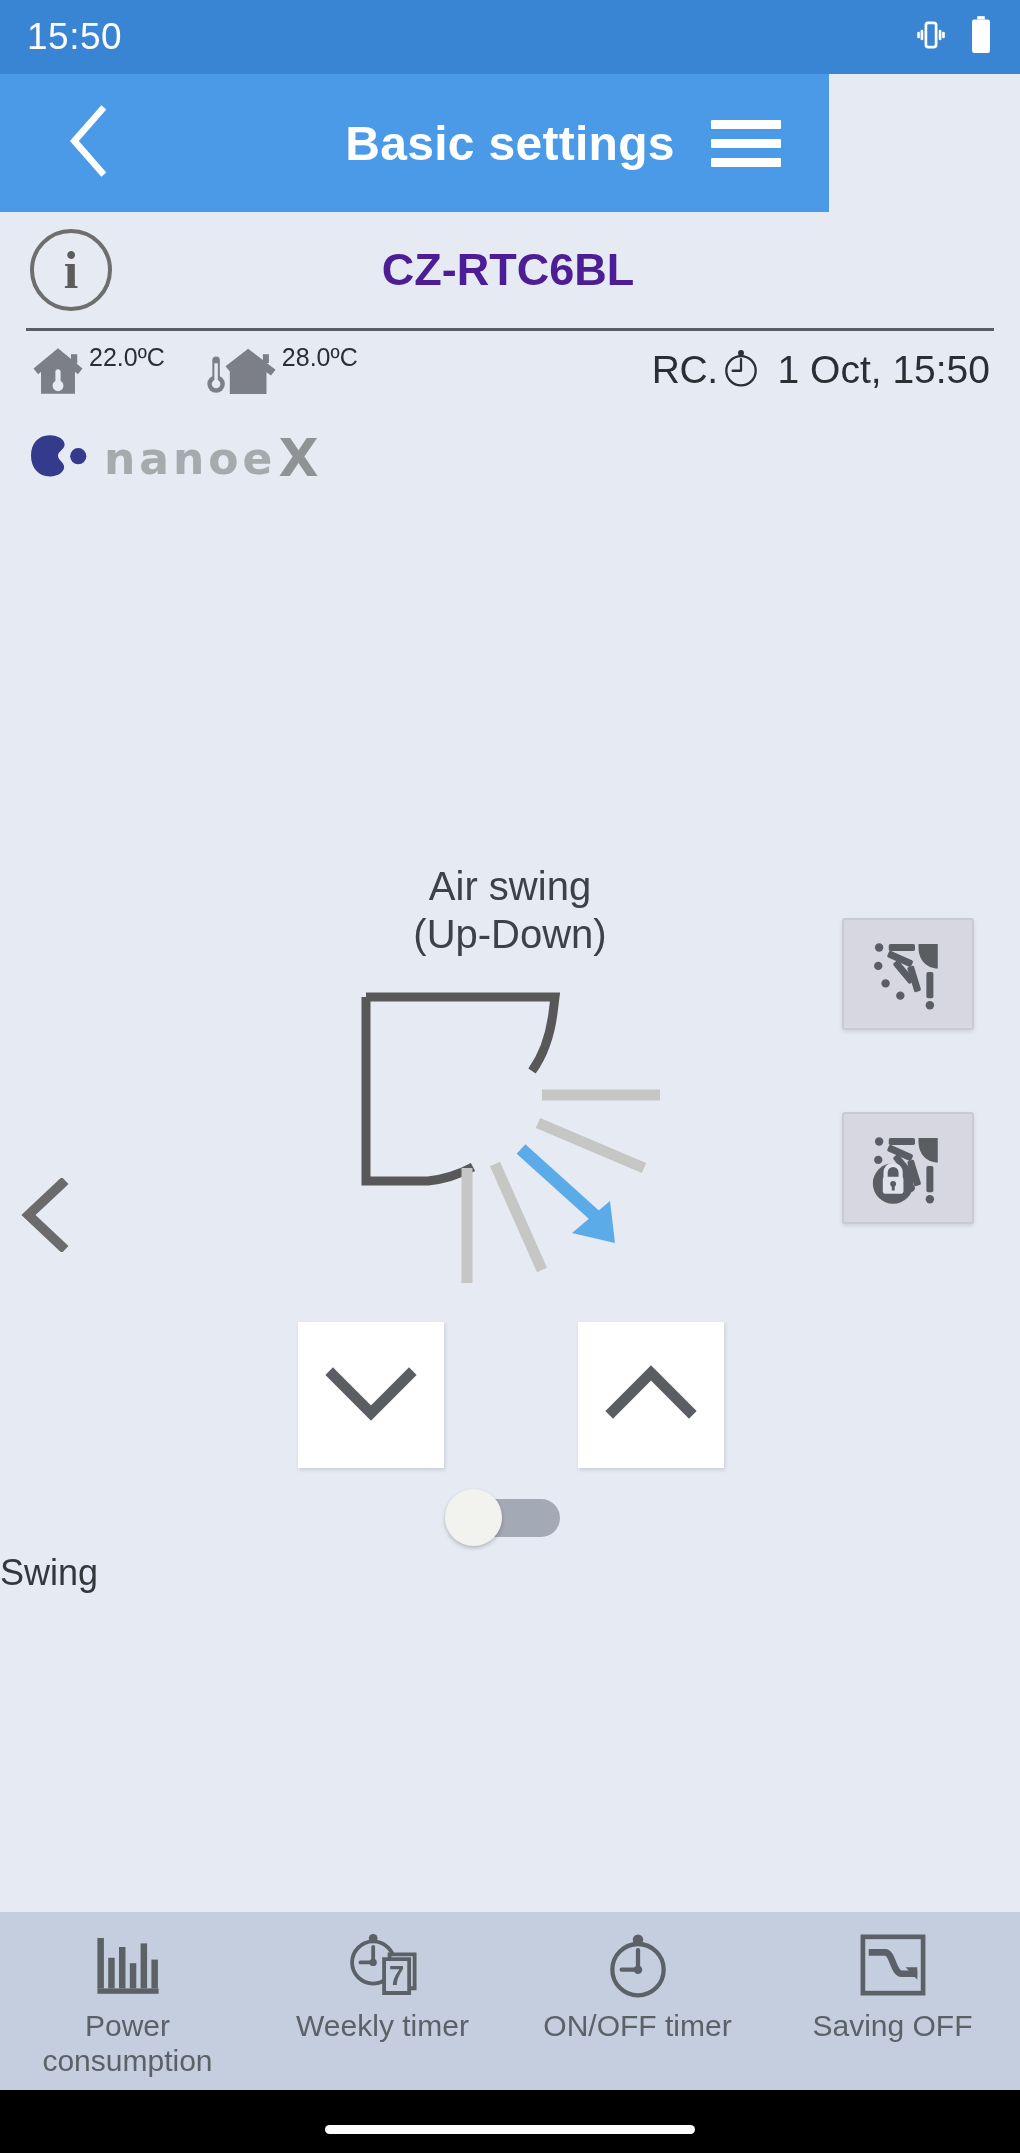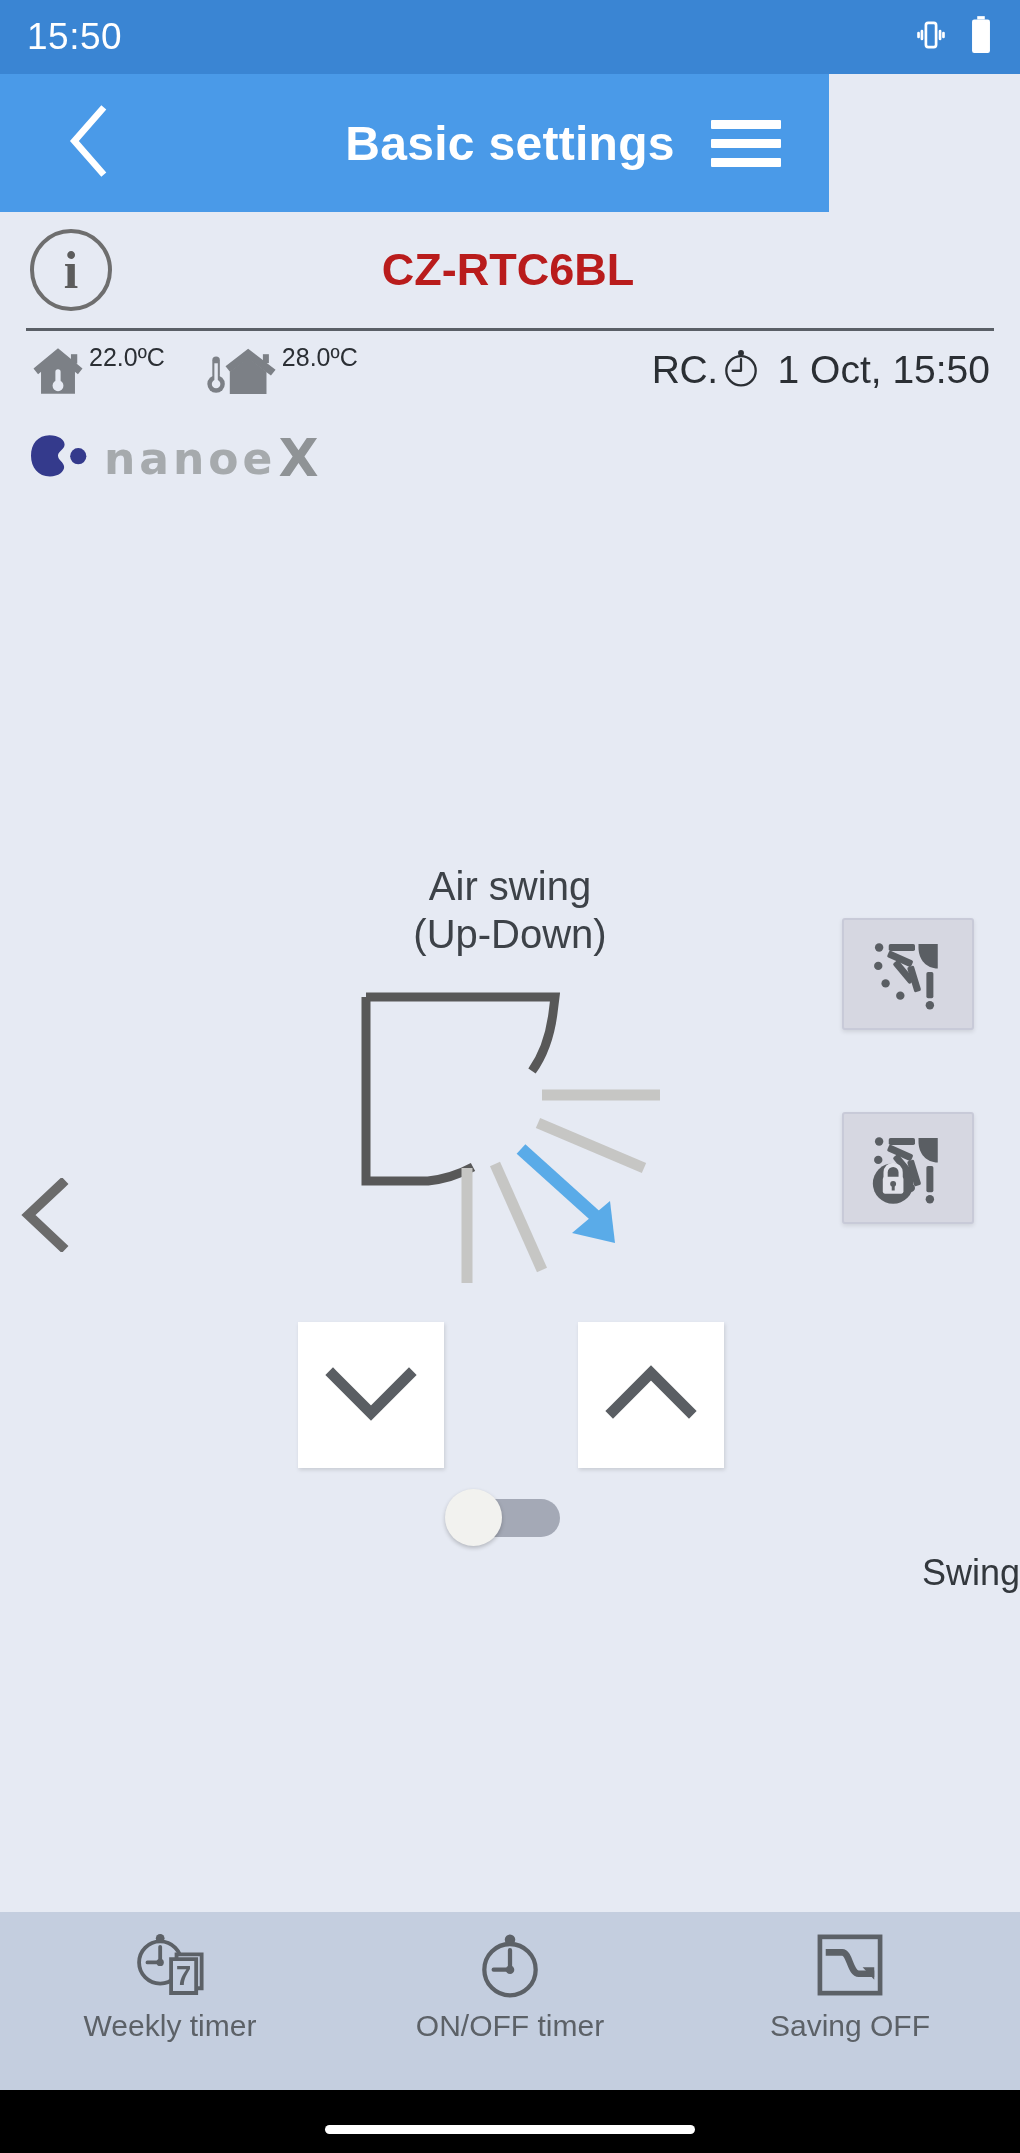--- a/index.html
+++ b/index.html
@@ -68,21 +68,21 @@
   #info-icon {
     width: 82px; height: 82px; border-radius: 50%;
     border: 4px solid #6e6e6e;
     display: flex; align-items: center; justify-content: center;
     color: #5c5c5c; font-size: 52px;
     font-family: "Liberation Serif", serif; font-weight: bold;
     flex: 0 0 auto;
   }
   #device-name {
     flex: 1; text-align: center; margin-right: 86px;
-    color: #b91c1c; font-size: 45px; font-weight: bold;
+    color: #4c1d95; font-size: 45px; font-weight: bold;
     font-family: "Liberation Sans", sans-serif;
   }
   #header-divider {
     height: 3px; background: #5a5f66; margin: 0 26px;
   }
 
   
   #temps-row {
     height: 76px; display: flex; align-items: center;
     padding: 0 30px; margin-top: 4px;
@@ -163,21 +163,21 @@
     background: #a4a9b6; border-radius: 19px;
   }
   #toggle-knob {
     position: absolute; left: 0; top: 0;
     width: 57px; height: 57px; margin-top: -6px;
     background: #f2f2ef; border-radius: 50%;
     box-shadow: 0 2px 4px rgba(0,0,0,0.22);
   }
   #swing-label {
     position: absolute; left: 0; top: 1552px; width: 1020px;
-    text-align: right; color: #33383d; font-size: 36px;
+    text-align: left; color: #33383d; font-size: 36px;
     font-family: "Liberation Sans", sans-serif;
   }
 
   
   #tab-bar {
     position: absolute; left: 0; bottom: 63px;
     width: 1020px; height: 178px;
     background: #c4cedf;
     display: flex;
   }
@@ -397,20 +397,37 @@
   </div>
 
   <div id="swing-toggle">
     <div id="toggle-track"></div>
     <div id="toggle-knob"></div>
   </div>
   <div id="swing-label">Swing</div>
 
   <div id="tab-bar">
 
+    <div class="tab-item">
+      <div class="tab-icon">
+        <svg width="72" height="66" viewBox="0 0 40 36">
+          <rect x="3" y="3" width="3.6" height="28" fill="#5c6167"></rect>
+          <rect x="9" y="14" width="3.6" height="17" fill="#5c6167"></rect>
+          <rect x="15" y="8" width="3.6" height="23" fill="#5c6167"></rect>
+          <rect x="21" y="17" width="3.6" height="14" fill="#5c6167"></rect>
+          <rect x="27" y="6" width="3.6" height="25" fill="#5c6167"></rect>
+          <rect x="33" y="15" width="3.6" height="16" fill="#5c6167"></rect>
+          <rect x="3" y="31" width="34" height="3" fill="#5c6167"></rect>
+        </svg>
+      </div>
+      <div class="tab-label">
+        <div>Power</div>
+        <div>consumption</div>
+      </div>
+    </div>
 
     <div class="tab-item">
       <div class="tab-icon">
         <svg width="80" height="70" viewBox="0 0 44 38">
           <circle cx="16.6" cy="17.6" r="11.6" fill="none" stroke="#5c6167" stroke-width="2.1"></circle>
           <circle cx="16.6" cy="4.3" r="2.4" fill="#5c6167"></circle>
           <path d="M16.6 17.6 V9.0 M16.6 17.6 H9.6" stroke="#5c6167" stroke-width="2.1" stroke-linecap="round"></path>
           <circle cx="16.6" cy="17.6" r="2.0" fill="#5c6167"></circle>
           <path d="M25.6 13.2 H39.4 V31.8 H25.6 Z" fill="#c4cedf" stroke="#5c6167" stroke-width="2.1"></path>
           <path d="M22.6 15.8 H36.4 V34.4 H22.6 Z" fill="#c4cedf" stroke="#5c6167" stroke-width="2.1"></path>

